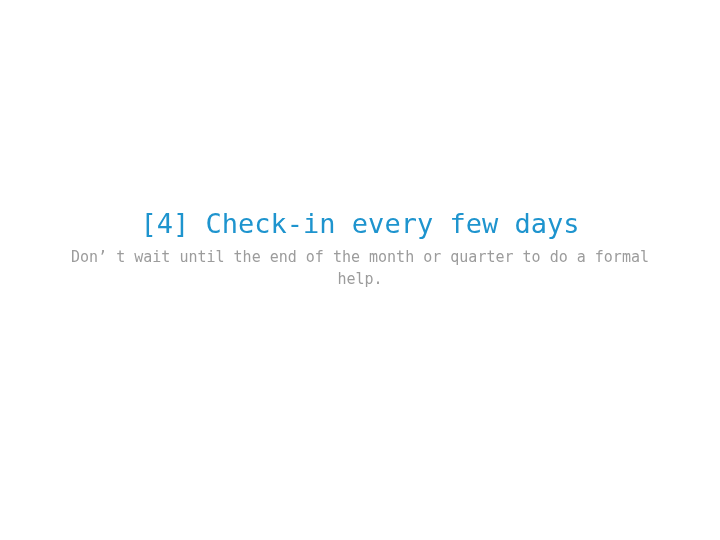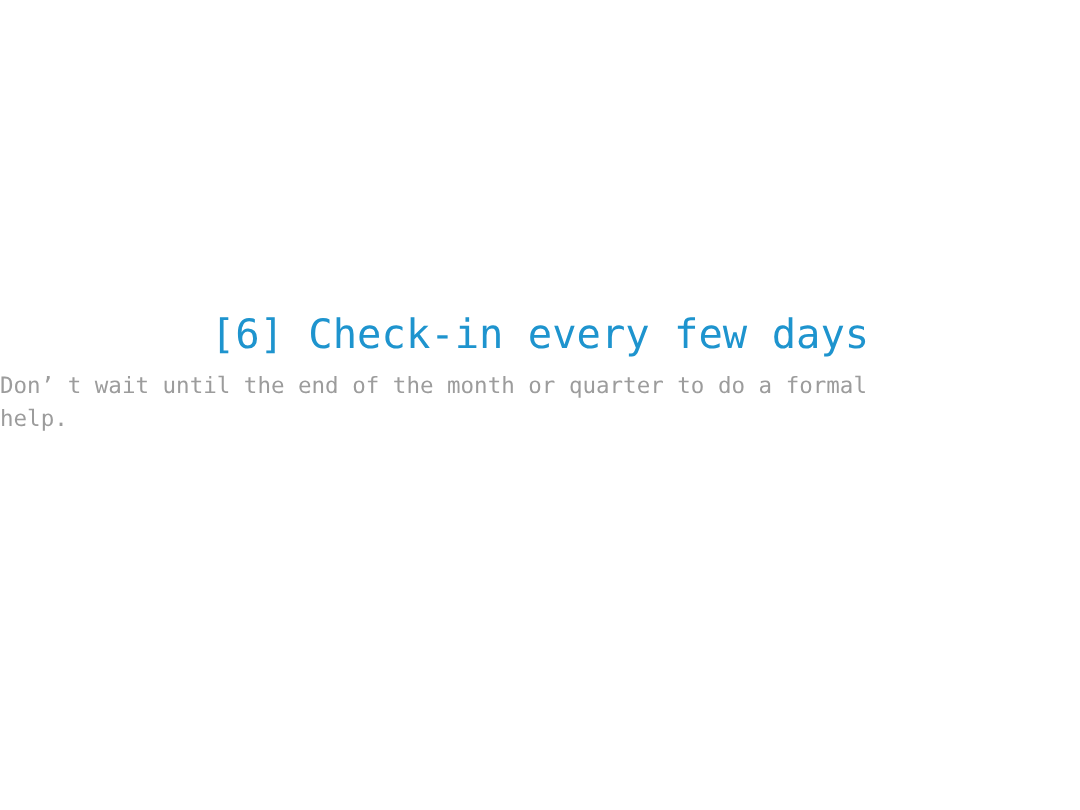--- a/index.html
+++ b/index.html
@@ -31,31 +31,31 @@
     line-height: 37px;
     color: #1e94ce;
     white-space: pre;
     letter-spacing: 0;
   }
   .slide-body {
     position: absolute;
     top: 246px;
     left: 0;
     width: 720px;
-    text-align: left;
+    text-align: center;
     font-size: 15px;
     line-height: 22px;
     color: #9c9c9c;
   }
   .body-line {
     white-space: pre;
   }
 </style>
 </head>
 <body>
 
 <div class="slide">
-  <h1 class="slide-title">[6] Check-in every few days</h1>
+  <h1 class="slide-title">[4] Check-in every few days</h1>
   <div class="slide-body">
     <div class="body-line">Don’ t wait until the end of the month or quarter to do a formal</div>
     <div class="body-line">help.</div>
   </div>
 </div>
 
 </body></html>

